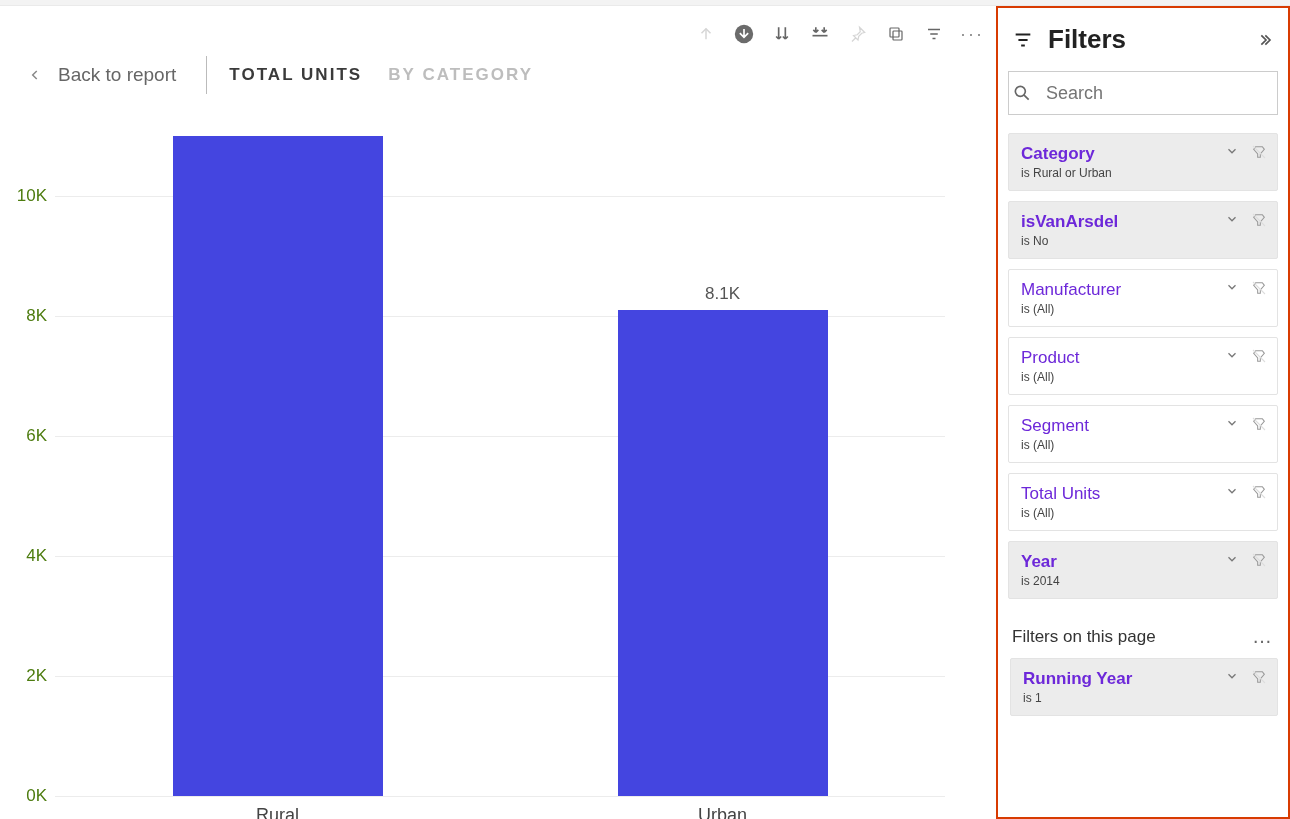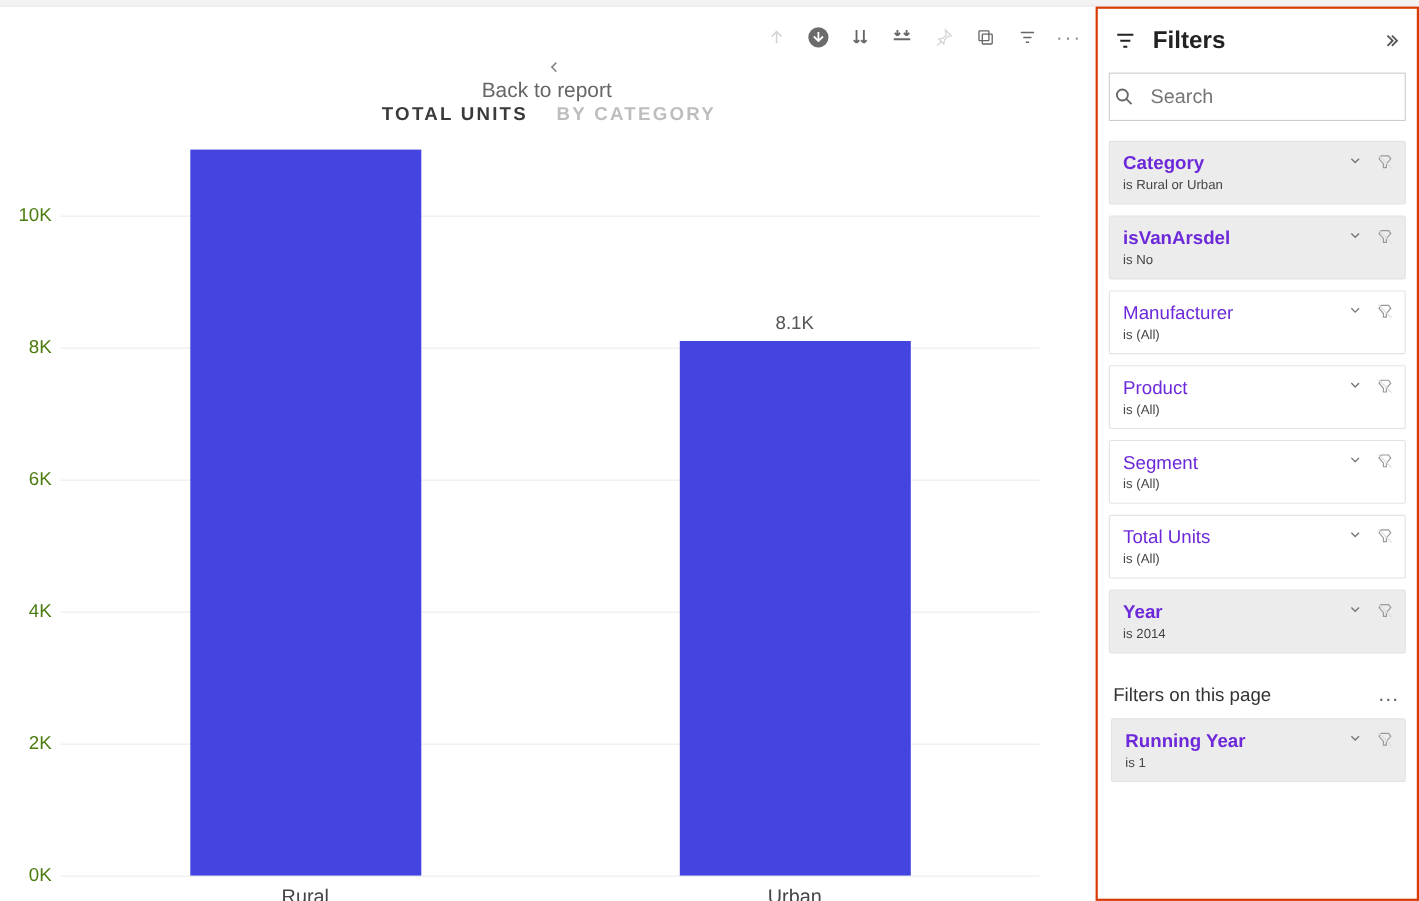--- a/index.html
+++ b/index.html
@@ -7,40 +7,40 @@
   .top-strip { width: 100%; height: 6px; background: #f3f3f3; border-bottom: 1px solid #eaeaea;}
   .main { display: flex; height: calc(100% - 6px); }
   .report-area { flex: 1 1 auto; position: relative; }
   .filters-pane { width: 294px; flex: 0 0 294px; border: 2px solid #d83b01; border-left: 2px solid #d83b01; position: relative; background: #fff;}
   
   .vis-toolbar { position: absolute; top: 18px; right: 14px; display: flex; align-items: center; gap: 18px; }
   .vis-toolbar .ico, .vis-toolbar .ico-dim { width: 20px; height: 20px; display:flex; align-items:center; justify-content:center; color:#666;}
   .vis-toolbar .ico-dim { opacity: .35; }
   .ico-btn { cursor: pointer; }
   
-  .drill-bar { display: flex; align-items: center; height: 50px; margin-top: 44px; padding-left: 28px; flex-direction: column;}
+  .drill-bar { display: flex; align-items: center; height: 50px; margin-top: 44px; padding-left: 28px;}
   .back-arrow { color:#666; font-size: 18px; margin-right: 16px;}
   .back-text { color:#666; font-size: 19px; margin-right: 30px;}
   .drill-sep { width:1px; height: 38px; background:#bbb; margin-right: 22px;}
   .tab { font-size: 17px; letter-spacing: .12em; font-weight: 600; color:#bdbdbd; margin-right: 26px;}
   .tab.active { color:#3a3a3a;}
   
   .chart-wrap { position:absolute; left: 0; top: 110px; right: 0; bottom: 0;}
   .plot { position:absolute; left: 55px; top: 20px; width: 890px; height: 660px;}
   .gridline { position:absolute; left:0; right:0; height:1px; background:#ececec;}
   .y-tick  { position:absolute; right: 100%; transform: translateY(-50%); padding-right: 8px; color:#4d7c0f; font-size:17px; white-space: nowrap;}
   .bars-row { position:absolute; left:0; right:0; bottom:0; display:flex; height:100%;}
   .bar-slot { flex:1; position:relative; display:flex; justify-content:center;}
   .bar { position:absolute; bottom:0; width: 210px; background:#4445e0;}
   .bar-label { position:absolute; width:100%; text-align:center; color:#555; font-size:17px;}
   .x-label { position:absolute; bottom:-30px; width:100%; text-align:center; color:#444; font-size:18px;}
   
   .fp-head { display:flex; align-items:center; gap:12px; padding: 16px 16px 12px 14px;}
   .fp-head .fp-icon { width:24px; display:flex; }
-  .fp-title { font-size:22px; font-weight:600; flex:1; color:#222;}
+  .fp-title { font-size:26px; font-weight:600; flex:1; color:#222;}
   .fp-collapse { color:#555; }
   .search-box { margin: 4px 10px 12px 10px; border:1px solid #ccc; height:44px; display:flex; align-items:center; padding: 0 3px; gap: 14px; background:#fff;}
   .search-box input { border:none; outline:none; font-size:18px; flex:1; color:#333; background:transparent;}
   .search-box .mag { color:#666; }
   .cards { padding: 0 10px; display:flex; flex-direction:column; gap:10px; margin-top: 18px;}
   .card { border:1px solid #e3e3e3; border-radius:2px; padding: 10px 12px 10px 12px; position:relative; background:#fff;}
   .card.active { background:#ececec;}
   .card .c-title { font-size:17px; color:#6d28d9; font-weight:400;}
   .card.active .c-title { font-weight:600;}
   .card .c-sub { font-size:12px; color:#444; margin-top:2px;}

